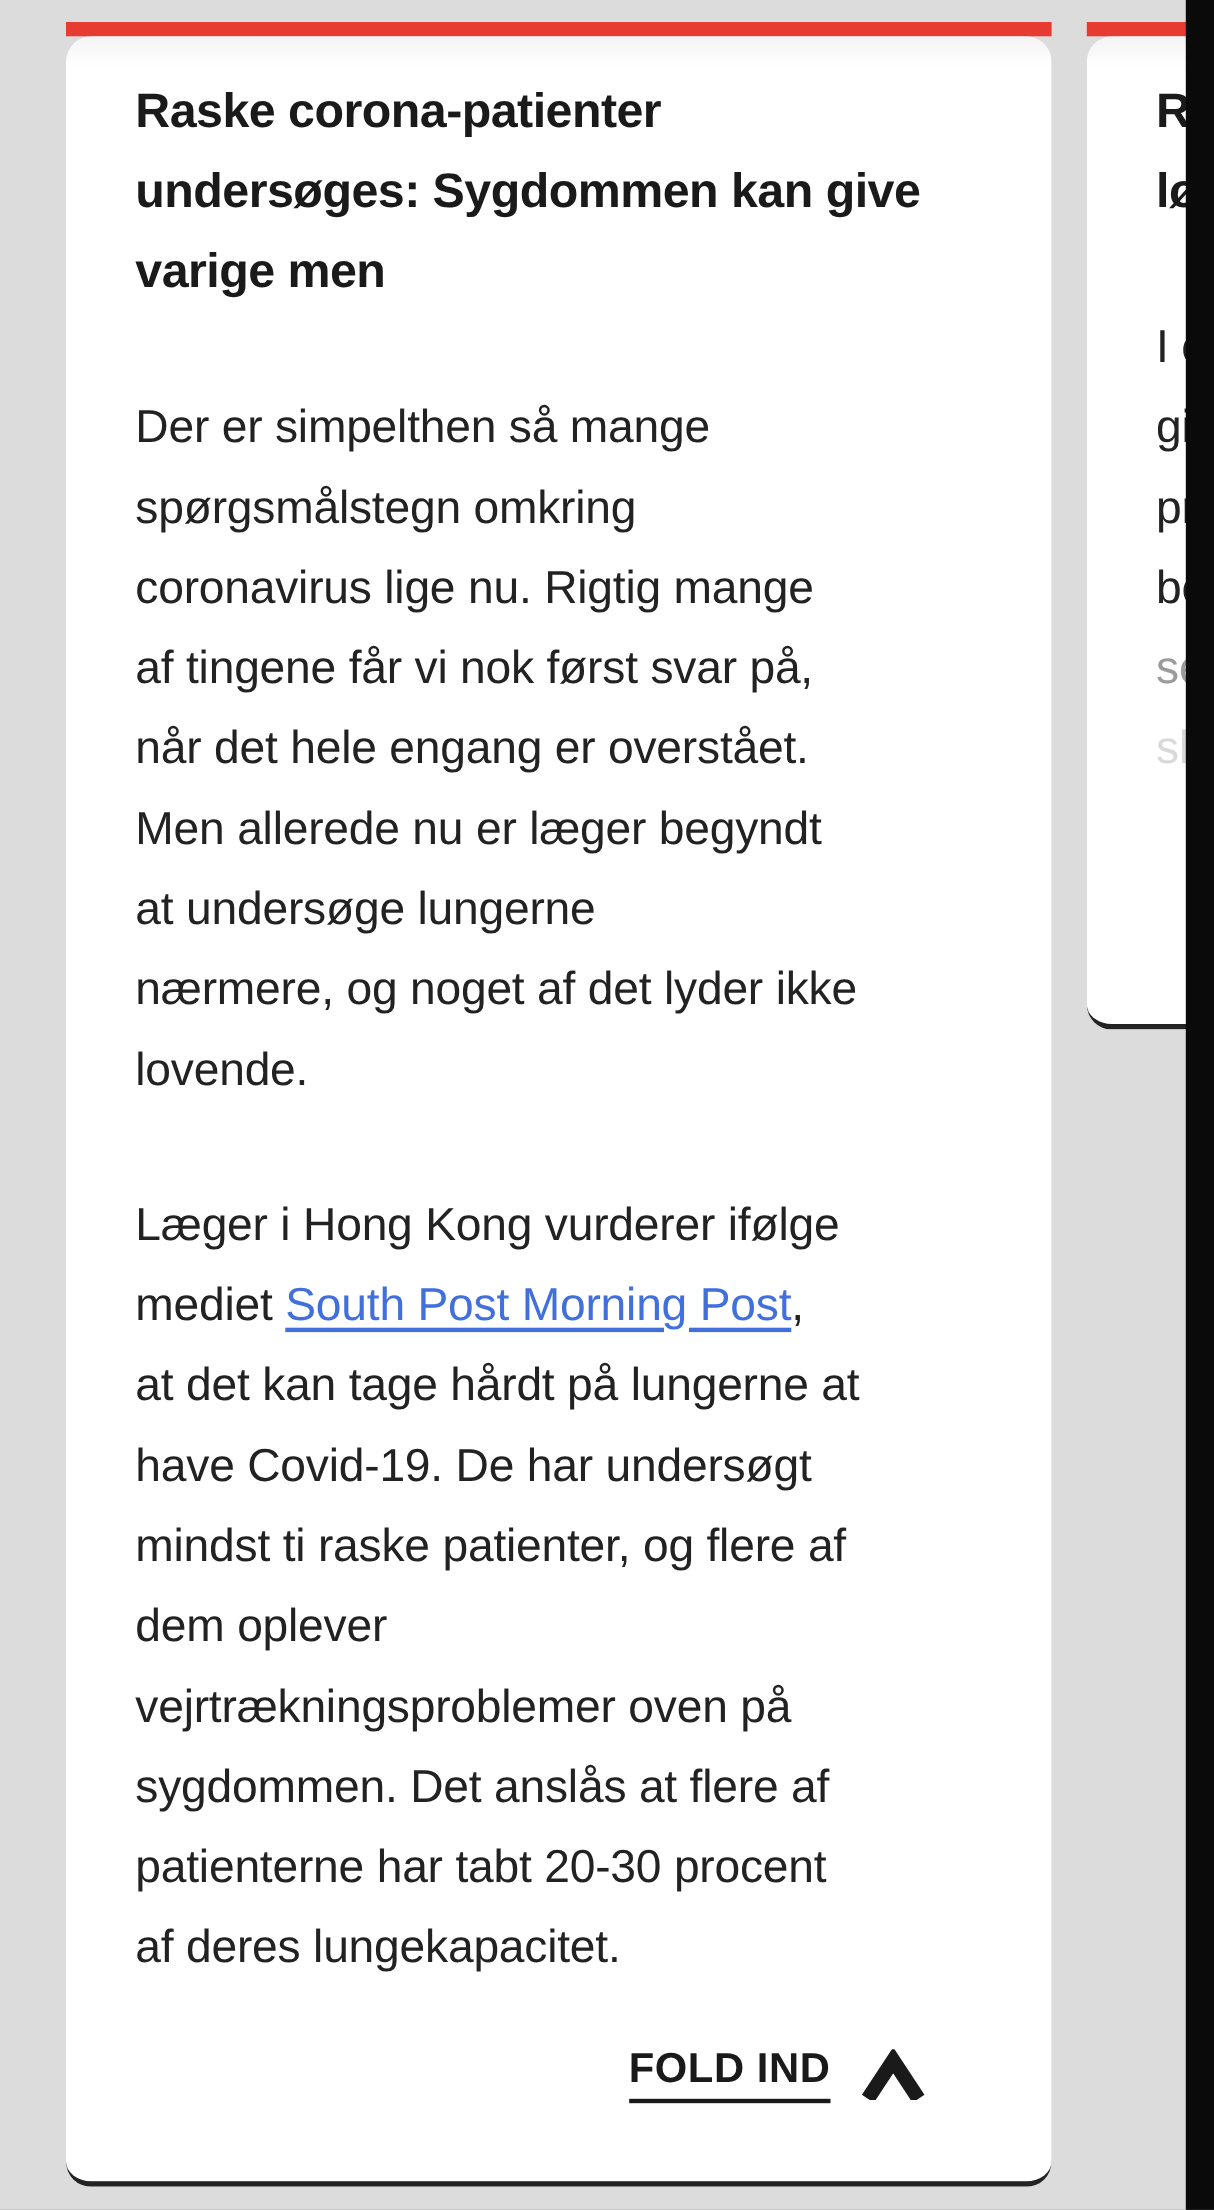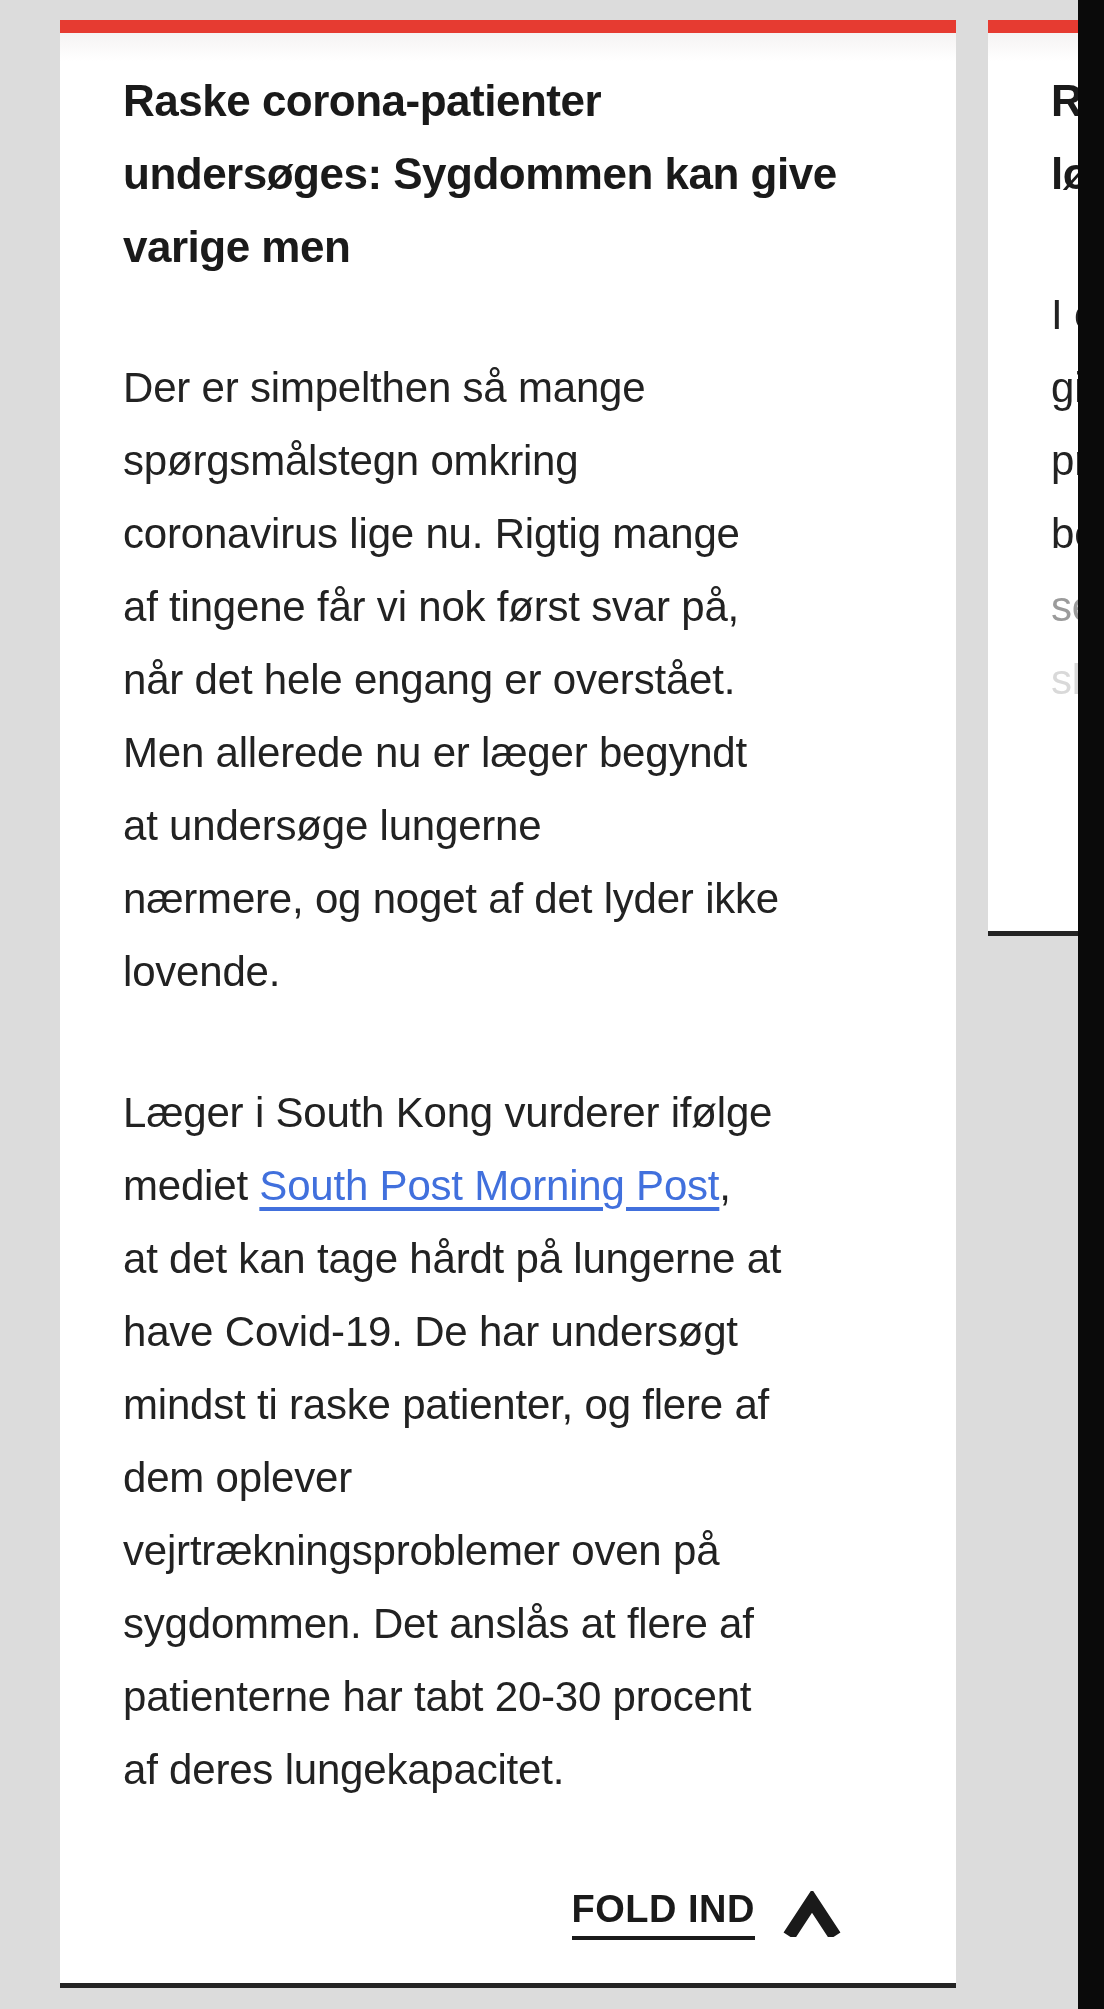--- a/index.html
+++ b/index.html
@@ -14,20 +14,21 @@
     display:flex;flex-direction:column;
   }
   .accent-bar{height:13px;background:#e63b31;flex:0 0 auto;}
   .card-body{
     flex:1 1 auto;
     background:linear-gradient(#f5f3f3 0px,#ffffff 28px);
     border-bottom:5px solid #232323;
     padding:31px 63px 4px 63px;
     box-sizing:border-box;
     overflow:hidden;
+    border-radius:23px;
   }
   .headline{
     margin:0;
     font-size:44px;line-height:73px;font-weight:bold;
     letter-spacing:-0.5px;
     color:#1a1a1a;
     white-space:pre-line;
   }
   .para{
     margin:68px 0 0 0;
@@ -37,21 +38,21 @@
     white-space:pre-line;
   }
   .article-link{
     color:#4170dd;
     text-decoration:underline;
     text-decoration-thickness:4px;
     text-underline-offset:7px;
     cursor:pointer;
   }
   .fold-row{
-    margin-top:82px;
+    margin-top:54px;
     padding-right:52px;
     display:flex;align-items:center;justify-content:flex-end;
     gap:28px;
     text-align:center;
   }
   .fold-label{
     font-size:38px;font-weight:bold;color:#1a1a1a;
     letter-spacing:0.5px;
     border-bottom:4px solid #1a1a1a;
     padding-bottom:5px;
@@ -76,21 +77,21 @@
 varige men</h2>
     <p class="para">Der er simpelthen så mange
 spørgsmålstegn omkring
 coronavirus lige nu. Rigtig mange
 af tingene får vi nok først svar på,
 når det hele engang er overstået.
 Men allerede nu er læger begyndt
 at undersøge lungerne
 nærmere, og noget af det lyder ikke
 lovende.</p>
-    <p class="para"><span>Læger i South Kong vurderer ifølge
+    <p class="para"><span>Læger i Hong Kong vurderer ifølge
 mediet </span><a class="article-link">South Post Morning Post</a><span>,
 at det kan tage hårdt på lungerne at
 have Covid-19. De har undersøgt
 mindst ti raske patienter, og flere af
 dem oplever
 vejrtrækningsproblemer oven på
 sygdommen. Det anslås at flere af
 patienterne har tabt 20-30 procent
 af deres lungekapacitet.</span></p>
     <div class="fold-row">

